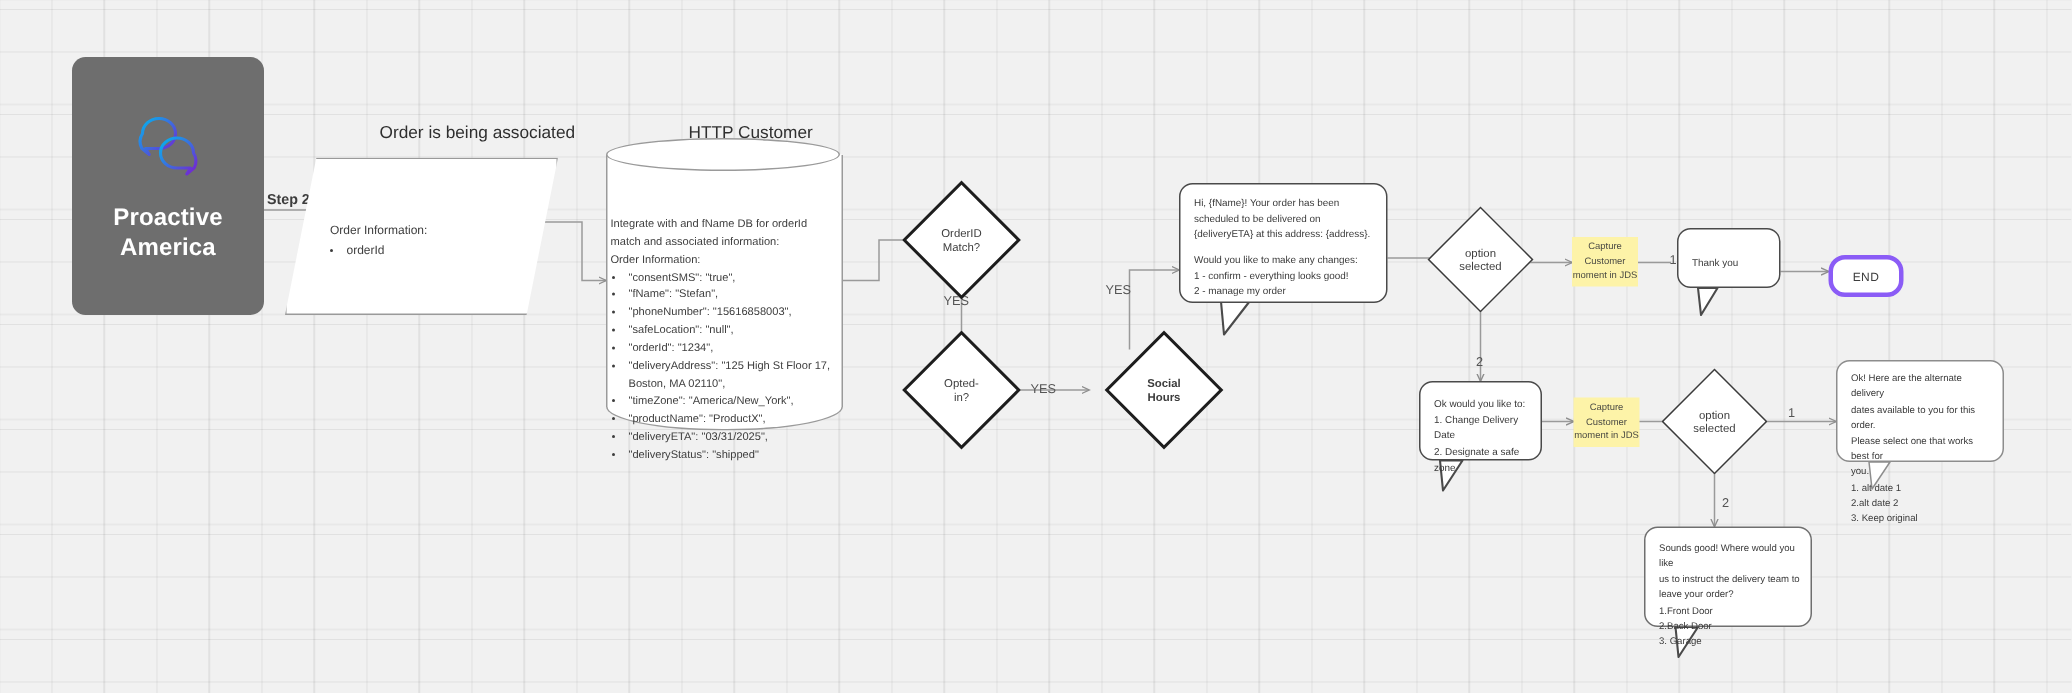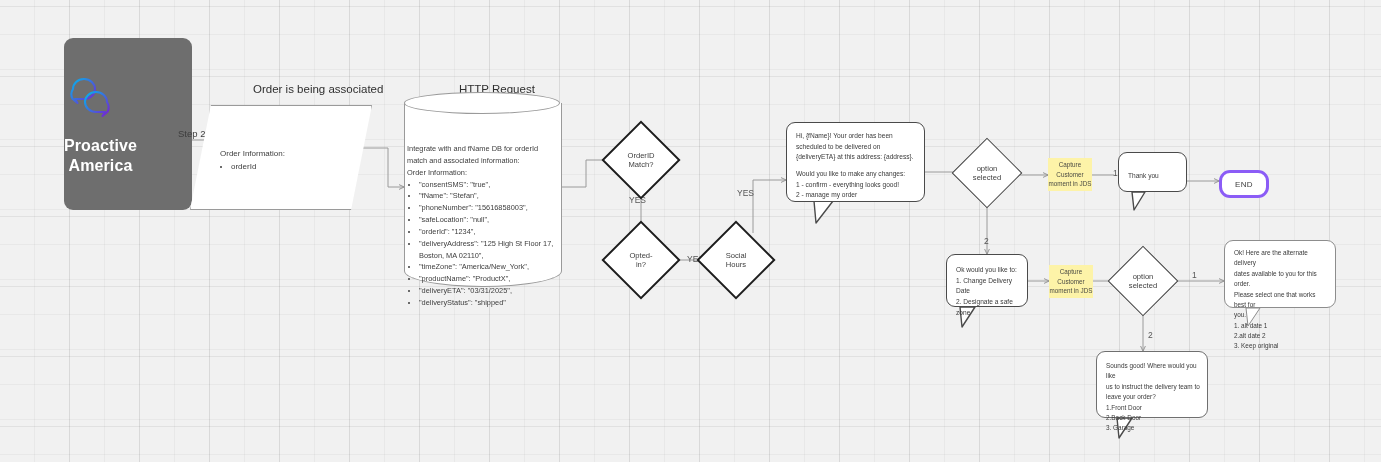--- a/index.html
+++ b/index.html
@@ -22,31 +22,31 @@
     background-size:35px 35px,35px 35px,70px 70px,70px 70px;
     background-position:-1px -1px,-1px -1px,-1px 6px,-1px 6px;
   }
   .layer{position:absolute;left:0;top:0;width:1381px;height:462px;}
   svg.layer{pointer-events:none;}
 
   
   #logo-card{
     position:absolute;left:48px;top:38px;width:128px;height:172px;
     background:#6e6e6e;border-radius:9px;
-    display:flex;flex-direction:column;align-items:flex-start;justify-content:flex-start;
-    padding-top:34px;box-sizing:border-box;margin-left:16px;
+    display:flex;flex-direction:column;align-items:center;justify-content:flex-start;
+    padding-top:34px;box-sizing:border-box;
   }
   #logo-mark{width:52px;height:52px;}
   #logo-text{
     color:#ffffff;font-size:16px;font-weight:700;line-height:1.22;
     text-align:center;margin-top:12px;letter-spacing:.1px;
   }
 
   
-  .lbl{position:absolute;color:#3d3d3d;font-size:9px;white-space:nowrap;}
+  .lbl{position:absolute;color:#3d3d3d;font-size:9px;white-space:nowrap;font-weight:bold;}
   .edge-lbl{position:absolute;color:#555;font-size:8.5px;white-space:nowrap;}
   .title-lbl{position:absolute;color:#2f2f2f;font-size:11.5px;white-space:nowrap;}
 
   
   #order-para{
     position:absolute;left:190px;top:105px;width:182px;height:105px;
   }
   #order-para .fill{
     position:absolute;inset:0;
     background:#ffffff;border:1px solid #9a9a9a;
@@ -184,21 +184,21 @@
     <path d="M43,30 a11,10 0 1 0 -11,10 h9 l-2.5,4 5,-4.2 A10,10 0 0 0 43,30 Z" fill="none" stroke="url(#g1)" stroke-width="2.1" stroke-linejoin="round"></path>
   </svg>
   <div id="logo-text">
     <span>Proactive</span><br>
     <span>America</span>
   </div>
 </div>
 
 <div class="title-lbl" style="left:253px;top:83px;">Order is being associated</div>
 <div class="lbl" style="left:178px;top:128px;font-size:9.5px;">Step 2</div>
-<div class="title-lbl" style="left:459px;top:83px;">HTTP Request</div>
+<div class="title-lbl" style="left:459px;top:83px;">HTTP Customer</div>
 
 <div class="edge-lbl" style="left:629px;top:195px;">YES</div>
 <div class="edge-lbl" style="left:687px;top:254px;">YES</div>
 <div class="edge-lbl" style="left:737px;top:188px;">YES</div>
 <div class="edge-lbl" style="left:1113px;top:168px;">1</div>
 <div class="edge-lbl" style="left:984px;top:236px;">2</div>
 <div class="edge-lbl" style="left:1192px;top:270px;">1</div>
 <div class="edge-lbl" style="left:1148px;top:330px;">2</div>
 
 <div id="order-para">
@@ -236,21 +236,21 @@
 <div class="diamond" style="left:613px;top:132px;width:56px;height:56px;">
   <div class="sh" style="border:2.2px solid #1d1d1d;"></div>
   <div class="tx">OrderID<br>Match?</div>
 </div>
 
 <div class="diamond" style="left:613px;top:232px;width:56px;height:56px;">
   <div class="sh" style="border:2.2px solid #1d1d1d;"></div>
   <div class="tx">Opted-<br>in?</div>
 </div>
 
-<div class="diamond" style="left:708px;top:232px;width:56px;height:56px;">
+<div class="diamond" style="left:748px;top:232px;width:56px;height:56px;font-weight:bold;">
   <div class="sh" style="border:2.2px solid #1d1d1d;"></div>
   <div class="tx">Social<br>Hours</div>
 </div>
 
 <div class="diamond" style="left:962px;top:148px;width:50px;height:50px;">
   <div class="sh" style="border:1.3px solid #3a3a3a;"></div>
   <div class="tx">option<br>selected</div>
 </div>
 
 <div class="diamond" style="left:1118px;top:256px;width:50px;height:50px;">

